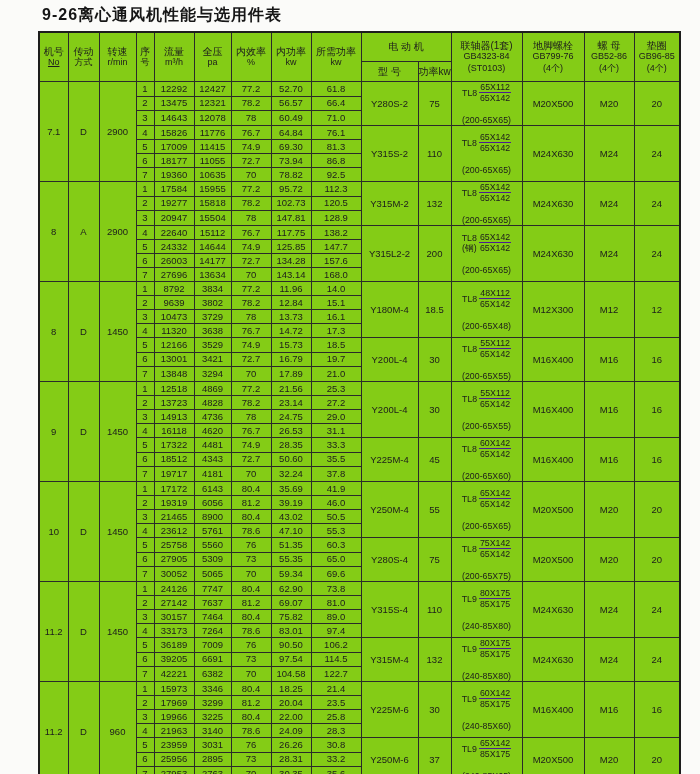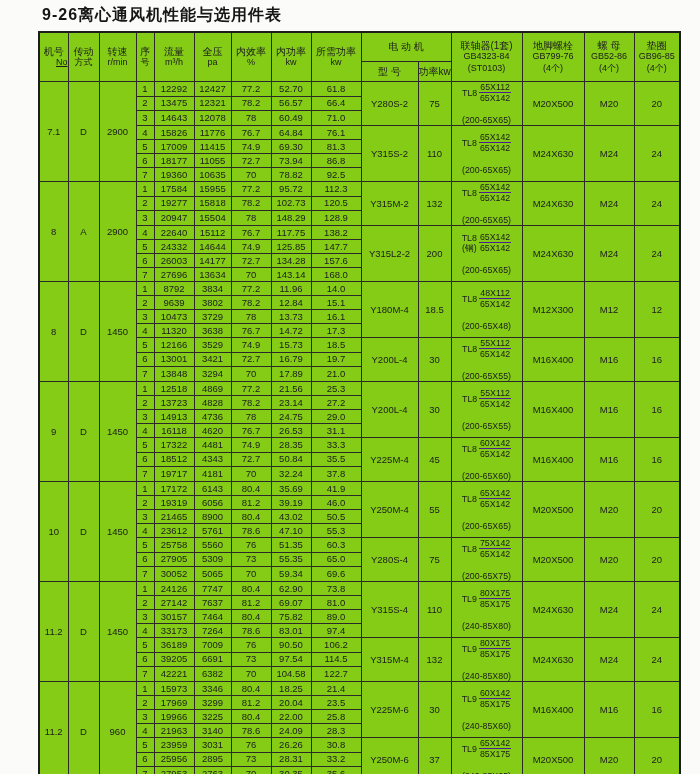--- a/index.html
+++ b/index.html
@@ -35,21 +35,21 @@
     font-weight:normal;
     overflow:hidden;
     white-space:nowrap;
   }
   table.perf{border:2px solid #1d1d1d;}
   table.perf thead th{font-size:10px;line-height:11.5px;}
   table.perf thead tr.h1 th{height:28px;}
   table.perf thead tr.h2 th{height:19px;}
   table.perf tbody td{height:13px;}
   .hline{display:block;}
-  .hline.u{text-decoration:underline;text-align:right;}
+  .hline.u{text-decoration:underline;}
   .small{font-size:9px;}
   
   .coupling{display:flex;flex-direction:column;align-items:center;justify-content:center;font-size:8.8px;line-height:10px;}
   .c-row{display:flex;align-items:center;gap:2px;}
   .c-prefix{display:flex;flex-direction:column;align-items:center;justify-content:flex-end;}
   .c-frac{display:flex;flex-direction:column;align-items:center;}
   .c-frac .c-top{border-bottom:1px solid #4c1d95;padding:0 1px;}
   .c-paren{margin-top:12px;}
 </style>
 </head>
@@ -274,21 +274,21 @@
           <td>15818</td>
           <td>78.2</td>
           <td>102.73</td>
           <td>120.5</td>
         </tr>
         <tr>
           <td>3</td>
           <td>20947</td>
           <td>15504</td>
           <td>78</td>
-          <td>148.29</td>
+          <td>147.81</td>
           <td>128.9</td>
         </tr>
         <tr>
           <td>4</td>
           <td>22640</td>
           <td>15112</td>
           <td>76.7</td>
           <td>117.75</td>
           <td>138.2</td>
           <td rowspan="4">Y315L2-2</td>
@@ -512,21 +512,21 @@
           </td>
           <td rowspan="3">M16X400</td>
           <td rowspan="3">M16</td>
           <td rowspan="3">16</td>
         </tr>
         <tr>
           <td>6</td>
           <td>18512</td>
           <td>4343</td>
           <td>72.7</td>
-          <td>50.84</td>
+          <td>50.60</td>
           <td>35.5</td>
         </tr>
         <tr>
           <td>7</td>
           <td>19717</td>
           <td>4181</td>
           <td>70</td>
           <td>32.24</td>
           <td>37.8</td>
         </tr>

